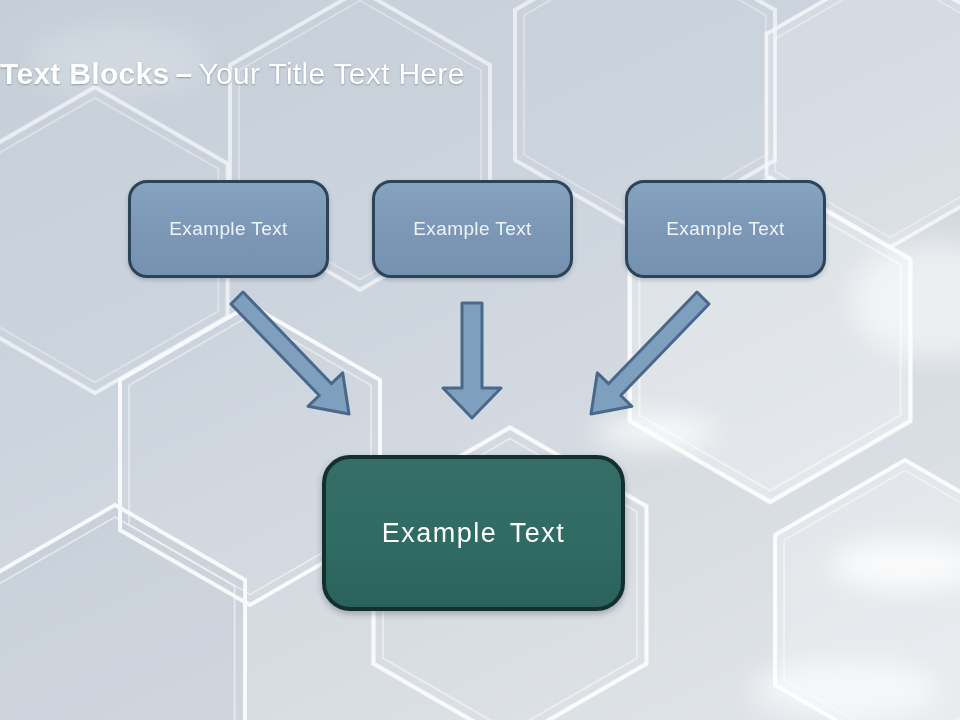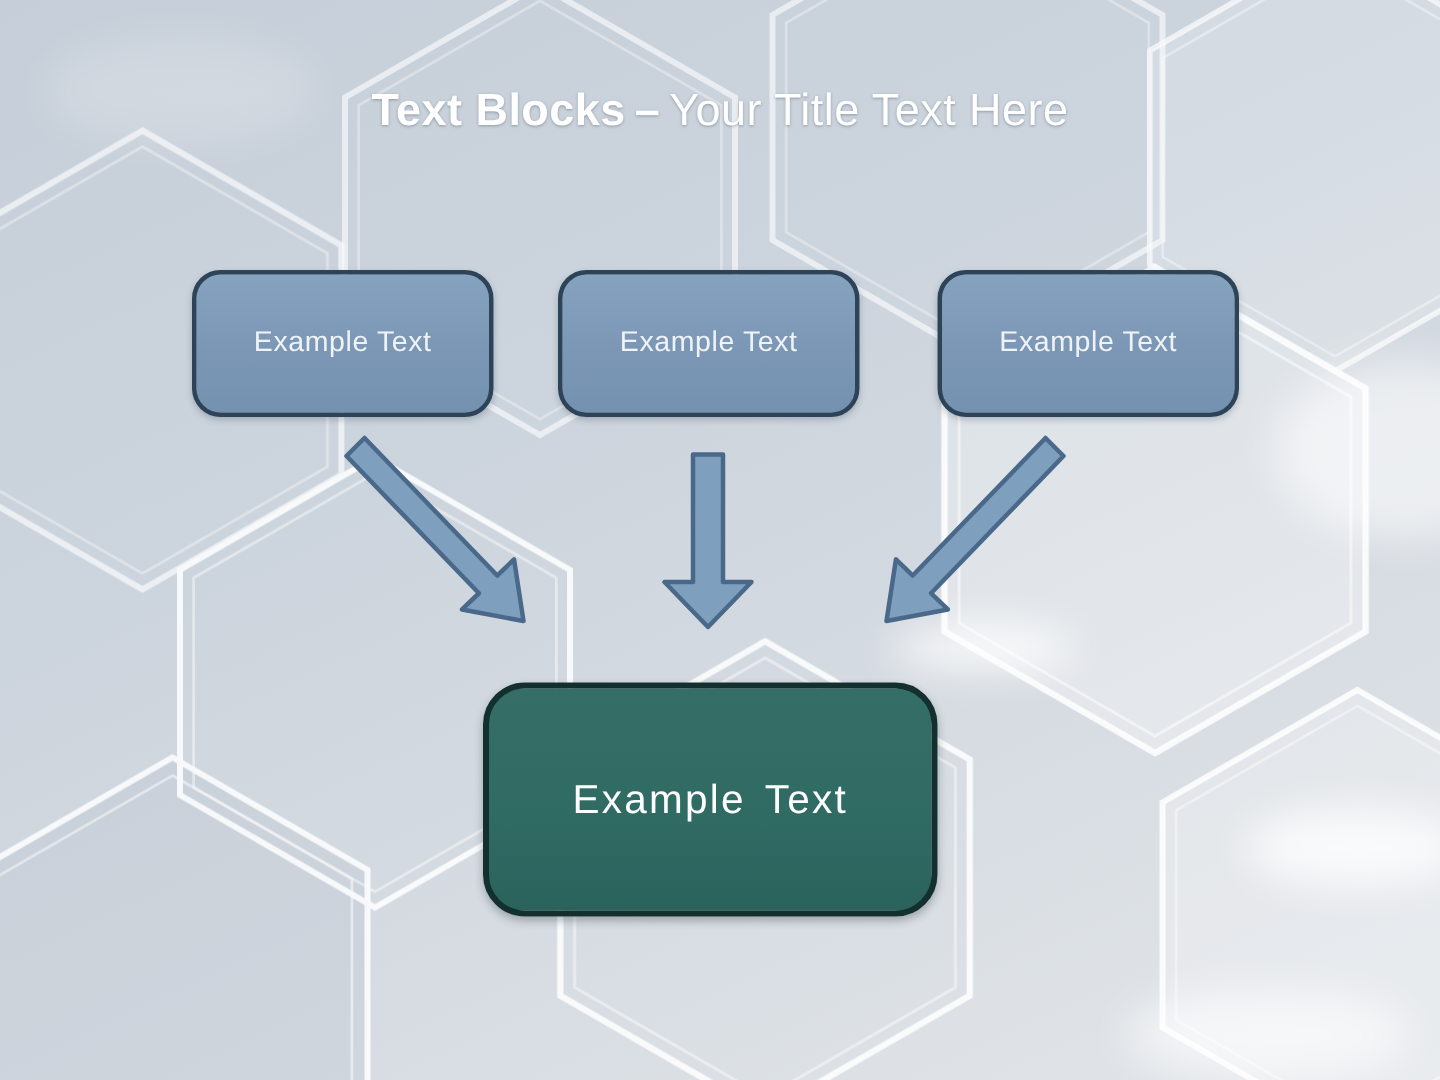--- a/index.html
+++ b/index.html
@@ -6,21 +6,21 @@
   body{width:960px;height:720px;overflow:hidden;font-family:"Liberation Sans",sans-serif;}
   .slide{position:relative;width:960px;height:720px;overflow:hidden;
     background:linear-gradient(155deg,#c6cfd9 0%,#ccd4dd 38%,#d7dce2 68%,#e2e6ea 100%);}
   .bg-svg{position:absolute;left:0;top:0;width:960px;height:720px;pointer-events:none;}
   .hex-outer{fill:none;stroke:#ffffff;stroke-width:4;vector-effect:non-scaling-stroke;}
   .hex-inner{fill:none;stroke:#ffffff;stroke-width:2;vector-effect:non-scaling-stroke;}
 
   .header{position:absolute;left:0;top:0;width:960px;height:150px;
     background:linear-gradient(180deg,#31475d 0%,#3a506
 6 16%,#47617b 40%,#54708c 60%,rgba(92,120,148,0.62) 78%,rgba(120,145,170,0.22) 91%,rgba(130,152,175,0) 100%);}
-  .title{position:absolute;left:0;top:57px;width:100%;text-align:center;color:#ffffff;
+  .title{position:absolute;left:0;top:57px;width:100%;color:#ffffff;
     font-size:30px;line-height:1.1;letter-spacing:0.3px;
     text-shadow:0 1px 2px rgba(30,45,60,0.35);}
   .title .b{font-weight:bold;}
   .title .sep{font-weight:bold;padding:0 6px;}
 
   .src-box{position:absolute;top:180px;width:201px;height:98px;box-sizing:border-box;
     background:linear-gradient(180deg,#85a2bf 0%,#7b97b5 55%,#7492b0 100%);
     border:3px solid #2d4358;border-radius:19px;
     display:flex;align-items:center;justify-content:center;
     color:#eef3f8;font-size:19px;letter-spacing:0.4px;

